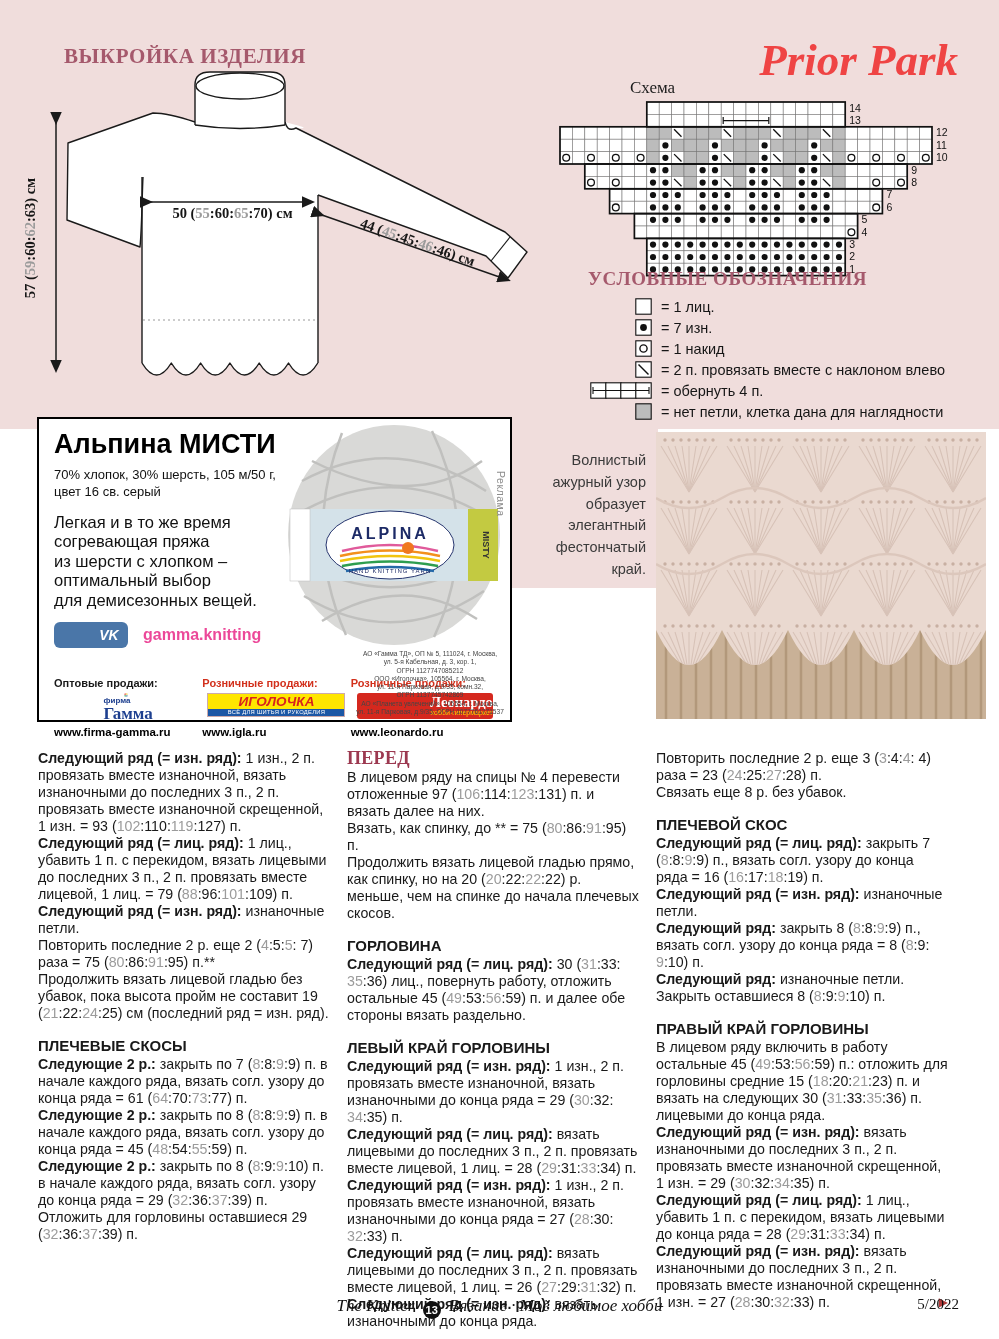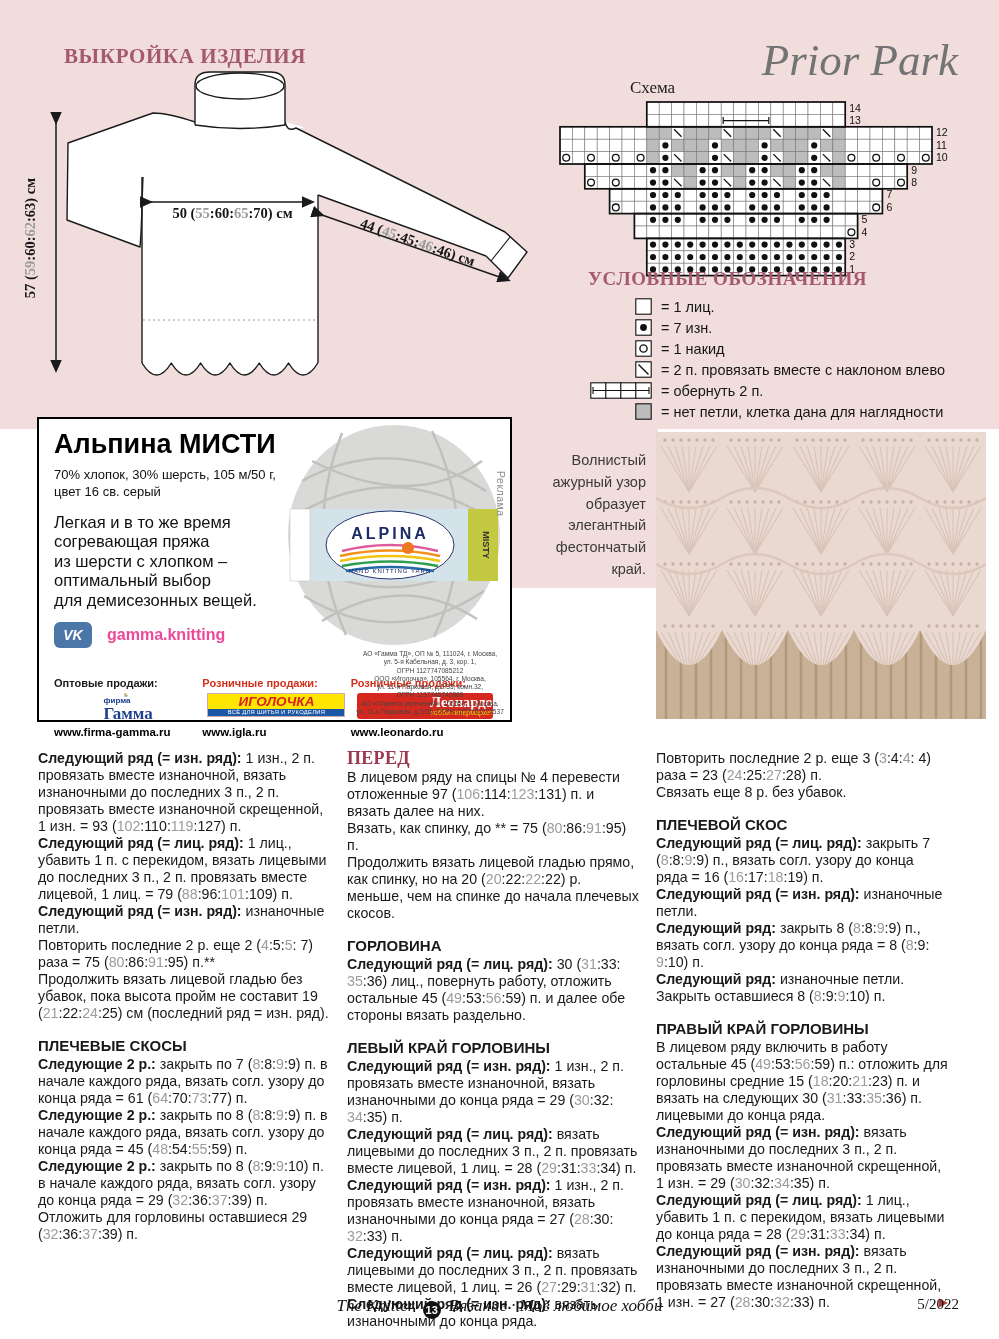--- a/index.html
+++ b/index.html
@@ -2,37 +2,37 @@
 <html><head>
 <meta charset="utf-8">
 <style>
   html,body{margin:0;padding:0;background:#fff;}
   .page{position:relative;width:999px;height:1339px;background:#ffffff;overflow:hidden;
         font-family:"Liberation Sans",sans-serif;color:#191919;}
   .abs{position:absolute;}
   .pink{background:#f0dddc;}
   
   .sec-title{font-family:"Liberation Serif",serif;font-weight:bold;color:#a5596c;letter-spacing:.6px;}
-  .prior{font-family:"Liberation Serif",serif;font-style:italic;font-weight:normal;font-size:45px;color:#737373;}
+  .prior{font-family:"Liberation Serif",serif;font-style:italic;font-weight:bold;font-size:45px;color:#ef4444;}
   .schema-label{font-family:"Liberation Serif",serif;font-size:17px;color:#1c1c1c;}
   
   .meas{font-family:"Liberation Serif",serif;font-weight:bold;font-size:14.5px;color:#161616;text-align:center;}
   .gn{color:#9b9b9b;}
   
   .legend-item{display:flex;align-items:center;height:21px;}
   .legend-sym{width:92px;display:flex;justify-content:flex-end;align-items:center;}
   .legend-txt{margin-left:9px;font-size:14.5px;color:#161616;white-space:nowrap;}
   
   .ad{background:#fff;border:2px solid #000;box-sizing:border-box;}
   .ad-title{font-weight:bold;font-size:27px;line-height:1.05;color:#000;}
   .ad-specs{font-size:13px;line-height:1.25;margin-top:9px;color:#111;}
   .ad-desc{font-size:16.5px;line-height:1.18;margin-top:13px;color:#111;}
   .vk-row{display:flex;align-items:center;margin-top:12px;}
   .vk-badge{width:38px;height:26px;border-radius:6px;background:#4a76a8;color:#fff;display:flex;
-            align-items:center;justify-content:center;font-weight:bold;font-style:italic;font-size:14px;}
+            align-items:center;justify-content:center;font-weight:bold;font-style:italic;font-size:14px;padding-left:36px;}
   .vk-handle{margin-left:15px;font-weight:bold;font-size:16px;color:#ec4899;}
   .vendors{display:flex;margin-top:12px;}
   .vendor{width:152px;}
   .v-label{font-size:11px;font-weight:bold;white-space:nowrap;}
   .v-label.red{color:#d2301c;}
   .v-url{font-size:11.5px;font-weight:bold;margin-top:3px;color:#000;}
   .logo-box{height:30px;margin-top:4px;display:flex;align-items:center;flex-direction:column;}
   .gamma-star{width:26px;height:22px;margin-right:4px;}
   .gamma-txt small{display:block;font-size:8px;color:#1d3f8f;font-weight:bold;line-height:1;}
   .gamma-txt span{font-family:"Liberation Serif",serif;font-weight:bold;font-size:17px;color:#1d3f8f;line-height:1;}
@@ -652,21 +652,21 @@
           <svg width="62" height="17" viewBox="0 0 62 17">
             <rect x="0.8" y="0.8" width="15.4" height="15.4" fill="#fff" stroke="#111" stroke-width="1.1"></rect>
             <rect x="15.8" y="0.8" width="15.4" height="15.4" fill="#fff" stroke="#111" stroke-width="1.1"></rect>
             <rect x="30.8" y="0.8" width="15.4" height="15.4" fill="#fff" stroke="#111" stroke-width="1.1"></rect>
             <rect x="45.8" y="0.8" width="15.4" height="15.4" fill="#fff" stroke="#111" stroke-width="1.1"></rect>
             <line x1="3" y1="8.5" x2="59" y2="8.5" stroke="#111" stroke-width="1.1"></line>
             <line x1="3" y1="5" x2="3" y2="12" stroke="#111" stroke-width="1.1"></line>
             <line x1="59" y1="5" x2="59" y2="12" stroke="#111" stroke-width="1.1"></line>
           </svg>
         </div>
-        <div class="legend-txt">= обернуть 2 п.</div>
+        <div class="legend-txt">= обернуть 4 п.</div>
       </div>
       <div class="legend-item">
         <div class="legend-sym">
           <svg width="17" height="17" viewBox="0 0 17 17">
             <rect x="0.8" y="0.8" width="15.4" height="15.4" fill="#bcbcbc" stroke="#111" stroke-width="1.1"></rect>
           </svg>
         </div>
         <div class="legend-txt">= нет петли, клетка дана для наглядности</div>
       </div>
     </div>

